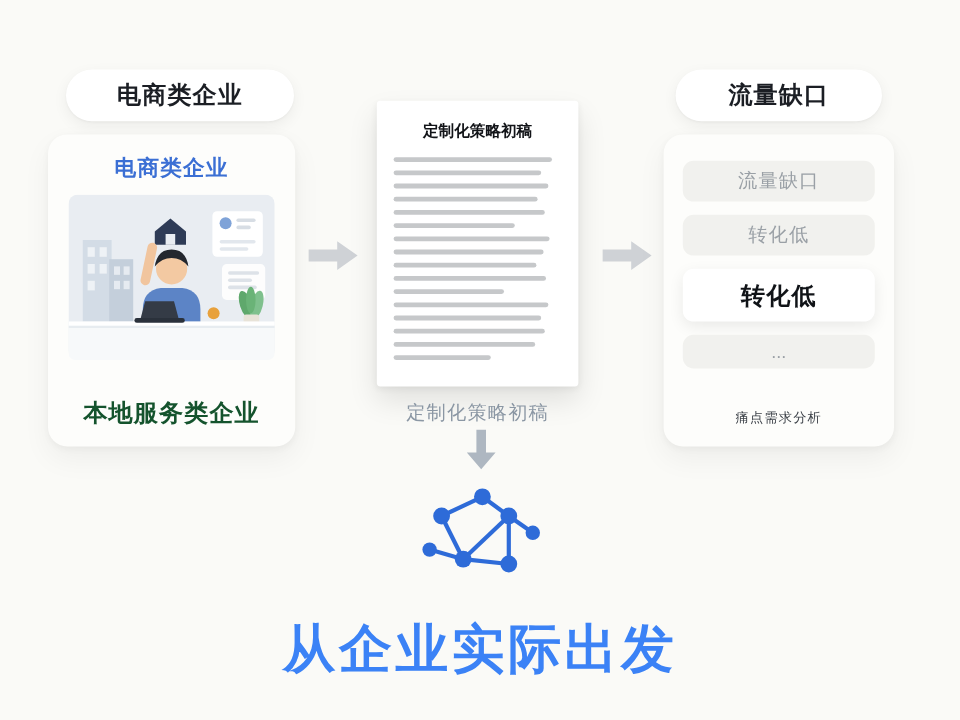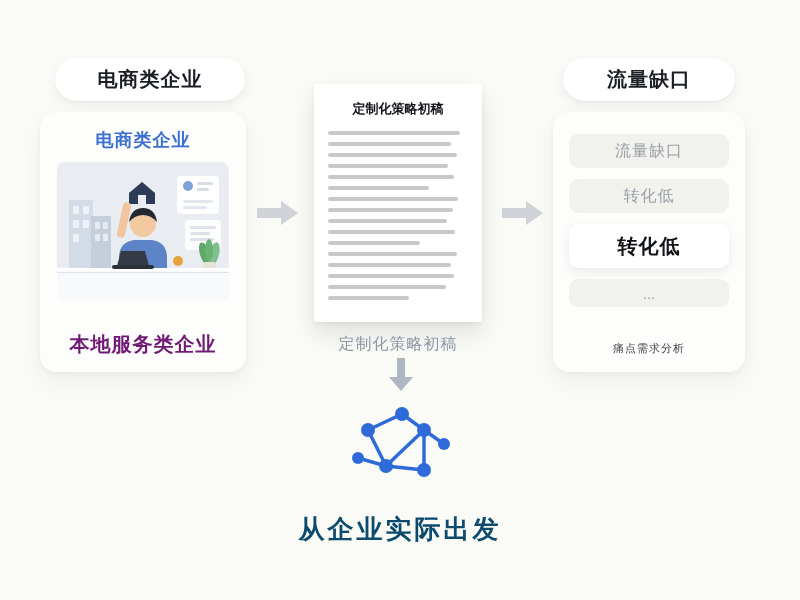--- a/index.html
+++ b/index.html
@@ -22,21 +22,21 @@
 
   
   .card {
     position:absolute; background:#fdfdfb; border-radius:16px;
     box-shadow:0 10px 24px rgba(0,0,0,.05), 0 2px 6px rgba(0,0,0,.04);
   }
   .card-left { left:40px; top:112px; width:206px; height:260px;
     display:flex; flex-direction:column; align-items:center; padding:16px 0 14px; }
   .card-left-title { text-align:center; color:#3b6fd4; font-weight:bold; font-size:18px; letter-spacing:1px; }
   .illustration { margin-top:10px; width:172px; height:138px; border-radius:6px; overflow:hidden; }
-  .card-left-caption { margin-top:auto; font-weight:bold; font-size:20px; color:#701a75; letter-spacing:1px; }
+  .card-left-caption { margin-top:auto; font-weight:bold; font-size:20px; color:#14532d; letter-spacing:1px; }
 
   
   .arrow-h { position:absolute; width:42px; height:26px; }
   .arrow-1 { left:257px; top:200px; }
   .arrow-2 { left:502px; top:200px; }
   .arrow-down { position:absolute; left:388px; top:358px; width:26px; height:34px; }
 
   
   .doc {
     position:absolute; left:314px; top:84px; width:168px; height:238px;
@@ -48,21 +48,21 @@
   .doc-line { height:4px; background:#c6c8ca; border-radius:2px; margin-bottom:7px; }
   .doc-caption {
     position:absolute; left:314px; top:334px; width:168px; text-align:center;
     color:#8b97a4; font-size:16px; letter-spacing:1px;
   }
 
   
   .network { position:absolute; left:350px; top:402px; width:104px; height:92px; }
   .headline {
     position:absolute; left:0; top:512px; width:800px; text-align:center;
-    font-size:26px; font-weight:bold; color:#0c4a6e; letter-spacing:3px;
+    font-size:44px; font-weight:bold; color:#3b82f6; letter-spacing:3px;
   }
 
   
   .card-right { left:553px; top:112px; width:192px; height:260px;
     display:flex; flex-direction:column; padding:22px 16px 16px; }
   .r-item { border-radius:9px; display:flex; align-items:center; justify-content:center; flex:none; }
   .r-muted { background:#f1f1ee; color:#9aa0a6; font-size:16px; height:34px; margin-bottom:11px; letter-spacing:1px; }
   .r-bold  { background:#ffffff; box-shadow:0 4px 12px rgba(0,0,0,.08); color:#101317;
              font-weight:bold; font-size:20px; height:44px; margin-bottom:11px; letter-spacing:1px; }
   .r-dots  { background:#f1f1ee; color:#9aa0a6; font-size:15px; height:28px; }

